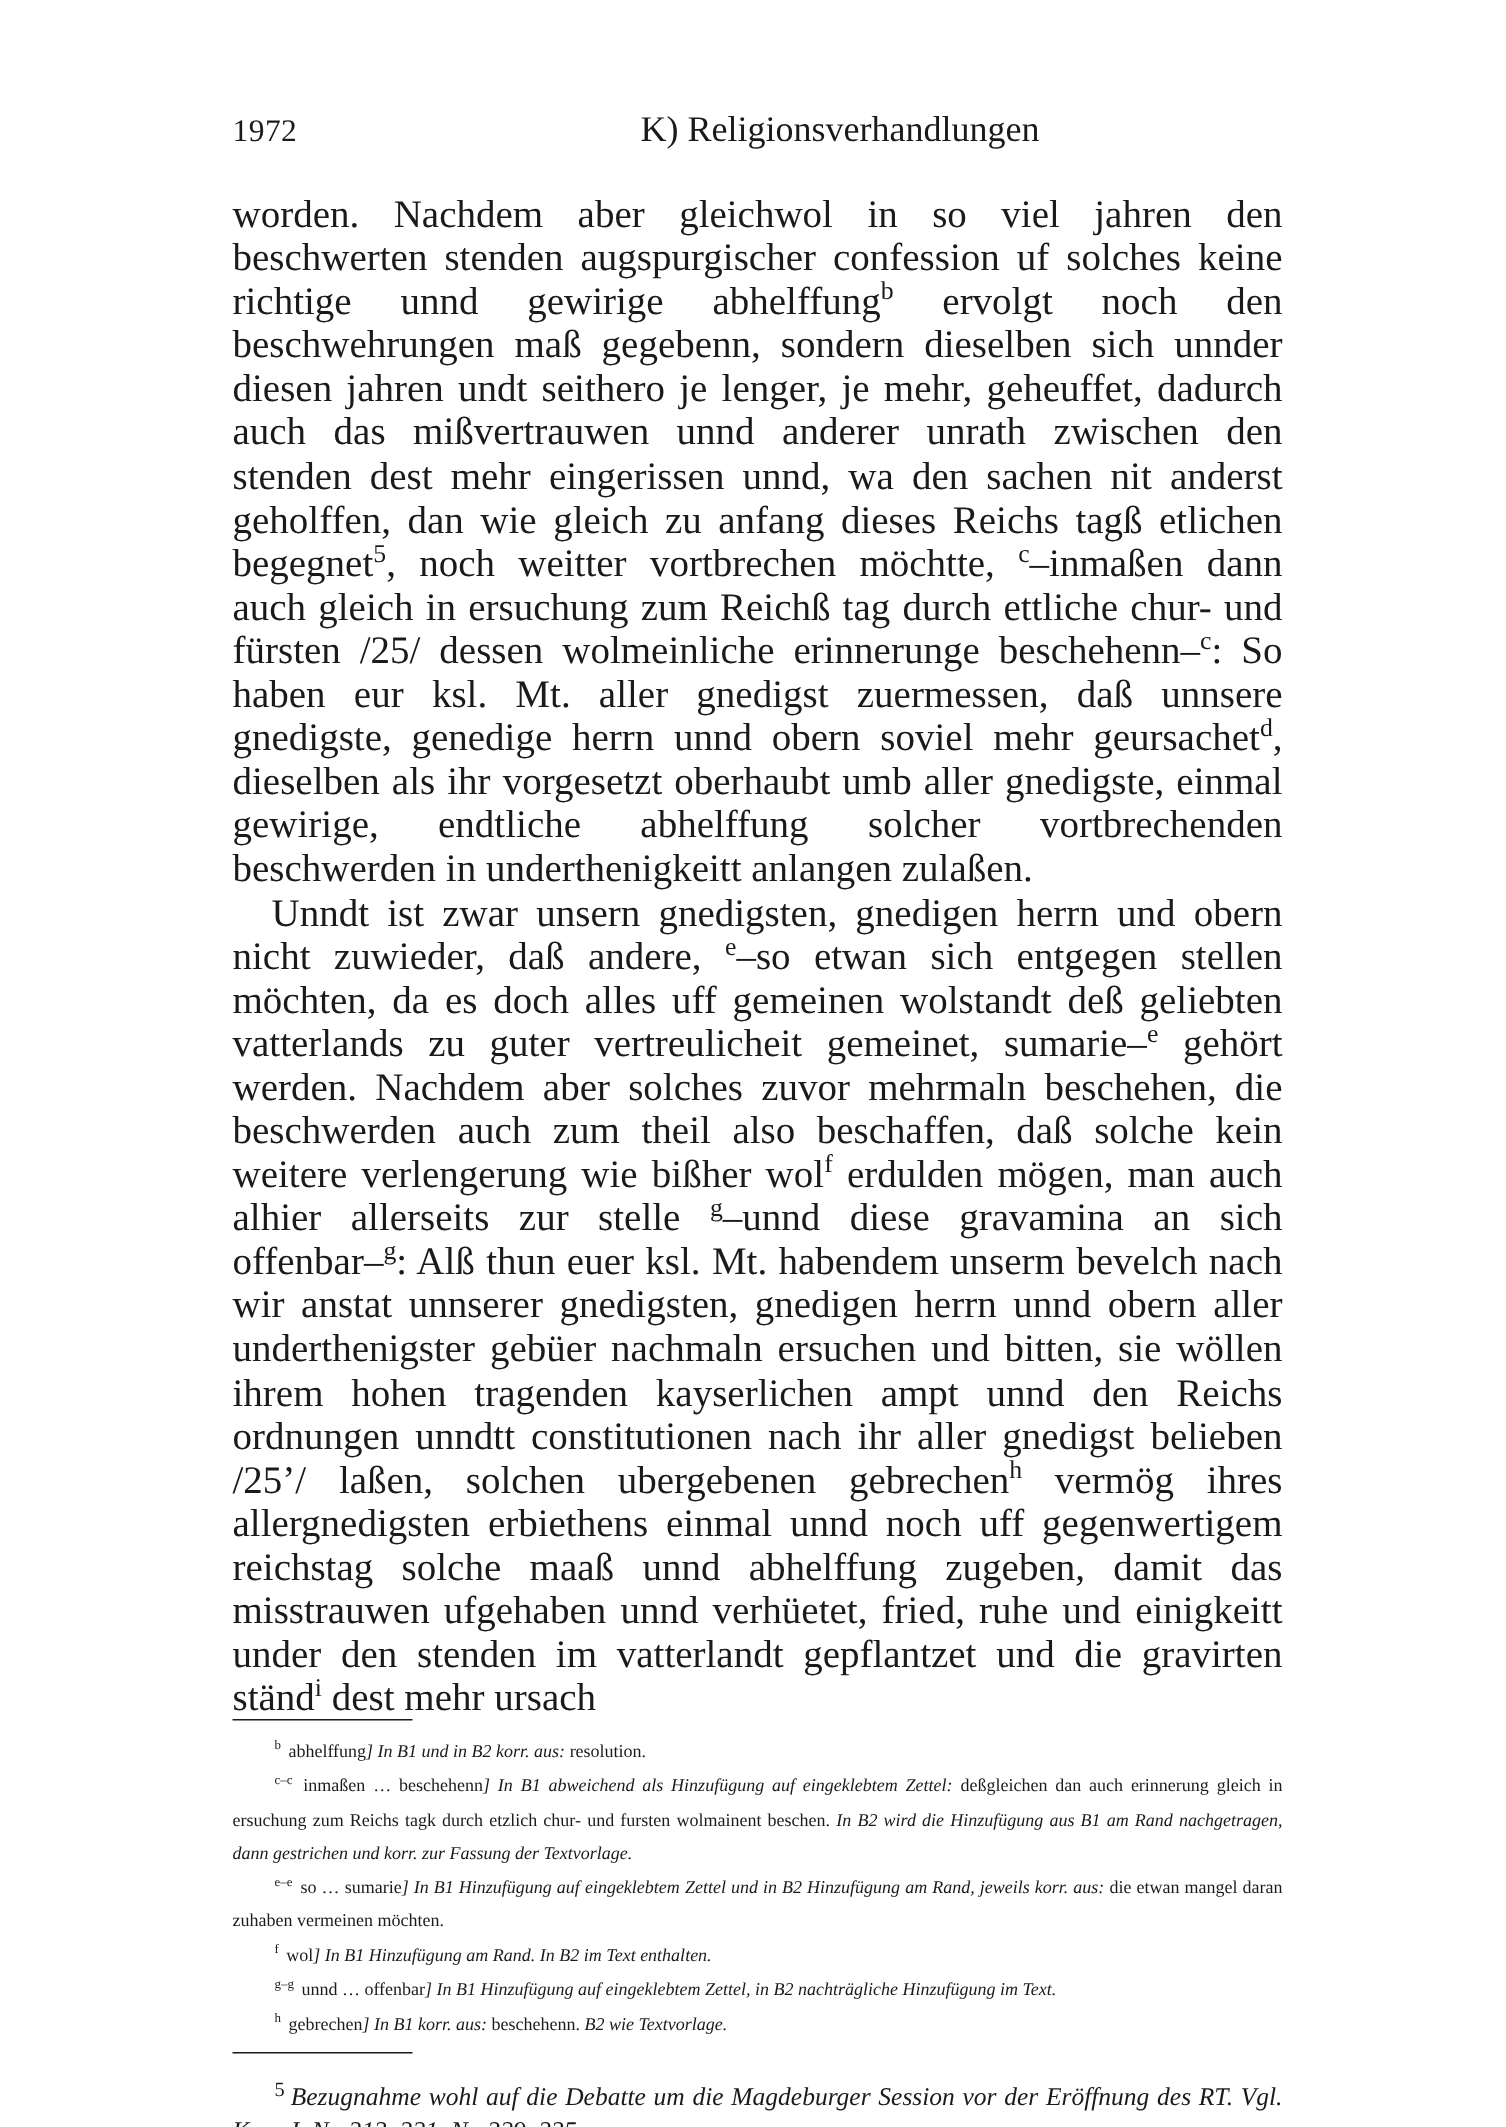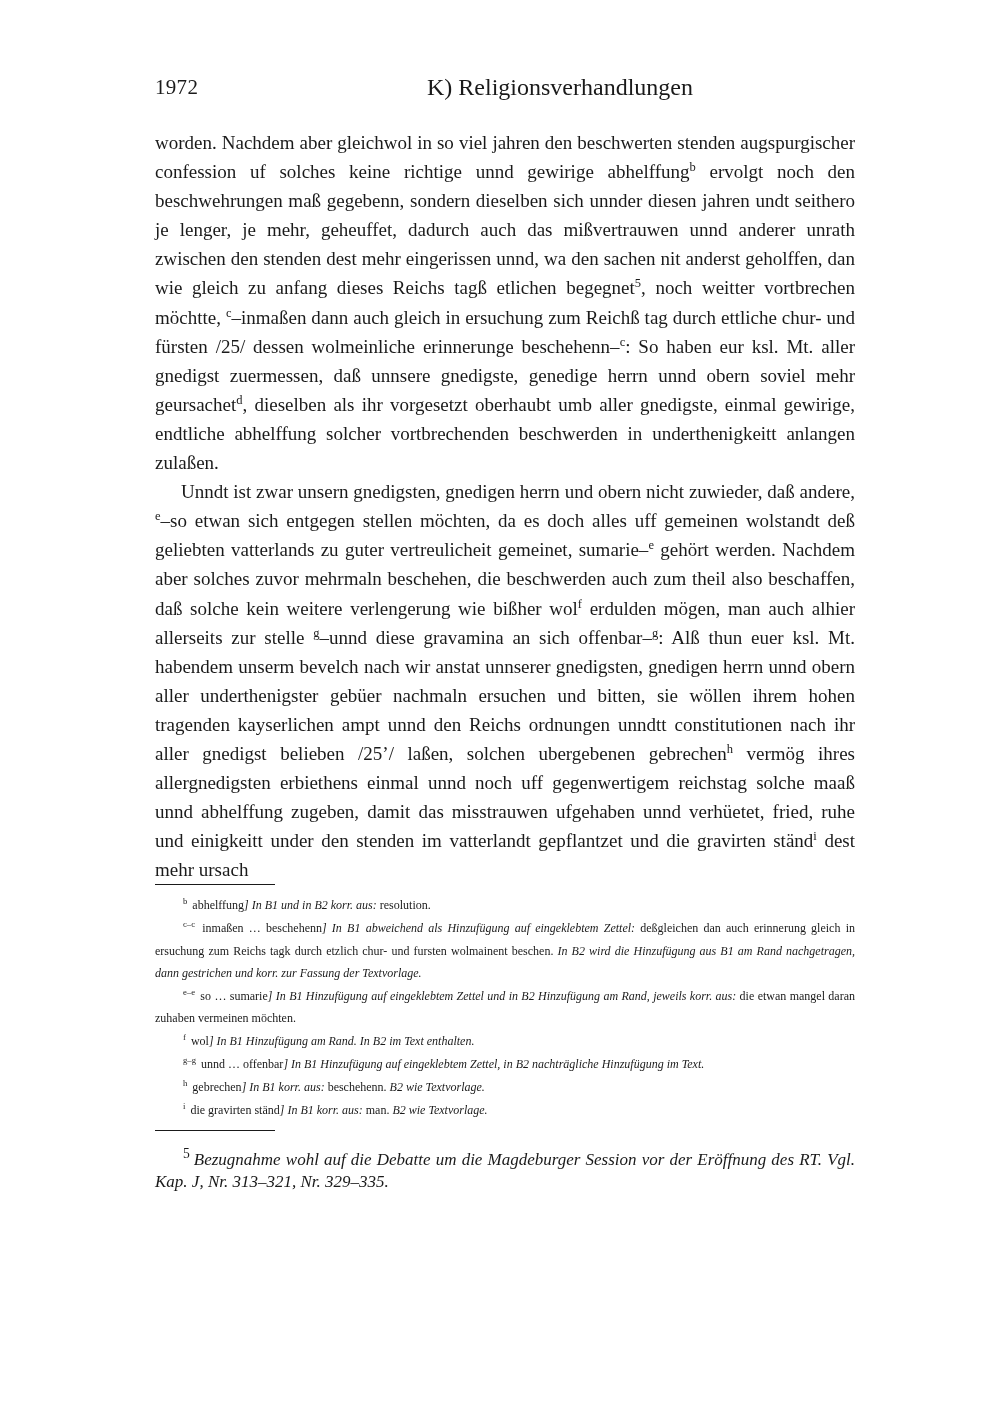--- a/index.html
+++ b/index.html
@@ -48,21 +48,21 @@
     left: 0;
     right: 0;
     top: 0;
     text-align: center;
     padding-left: 110px;
     font-size: 24px;
   }
 
   
   .body-text {
-    font-size: 19px;
+    font-size: 26px;
     line-height: 29.1px;
     text-align: justify;
     text-justify: inter-word;
     hyphens: none;
   }
   .body-text p {
     margin: 0;
   }
   .body-text p.indent {
     text-indent: 26px;
@@ -140,21 +140,20 @@
       </div>
 
     <div class="rule"></div>
     <div class="app-block" id="apparatus">
         <p class="app-note"><span class="marker">b</span><span> abhelffung</span><span class="it">] In B1 und in B2 korr. aus:</span><span> resolution.</span></p>
         <p class="app-note"><span class="marker">c–c</span><span> inmaßen … beschehenn</span><span class="it">] In B1 abweichend als Hinzufügung auf eingeklebtem Zettel:</span><span> deßgleichen dan auch erinnerung gleich in ersuchung zum Reichs tagk durch etzlich chur- und fursten wolmainent beschen. </span><span class="it">In B2 wird die Hinzufügung aus B1 am Rand nachgetragen, dann gestrichen und korr. zur Fassung der Textvorlage.</span></p>
         <p class="app-note"><span class="marker">e–e</span><span> so … sumarie</span><span class="it">] In B1 Hinzufügung auf eingeklebtem Zettel und in B2 Hinzufügung am Rand, jeweils korr. aus:</span><span> die etwan mangel daran zuhaben vermeinen möchten.</span></p>
         <p class="app-note"><span class="marker">f</span><span> wol</span><span class="it">] In B1 Hinzufügung am Rand. In B2 im Text enthalten.</span></p>
         <p class="app-note"><span class="marker">g–g</span><span> unnd … offenbar</span><span class="it">] In B1 Hinzufügung auf eingeklebtem Zettel, in B2 nachträgliche Hinzufügung im Text.</span></p>
         <p class="app-note"><span class="marker">h</span><span> gebrechen</span><span class="it">] In B1 korr. aus:</span><span> beschehenn. </span><span class="it">B2 wie Textvorlage.</span></p>
-        <p class="app-note"><span class="marker">i</span><span> die gravirten ständ</span><span class="it">] In B1 korr. aus:</span><span> man. </span><span class="it">B2 wie Textvorlage.</span></p>
       </div>
 
     <div class="rule rule-top"></div>
     <div class="fn-block" id="footnotes">
         <p class="fn-note"><span class="fn-num">5</span><span>Bezugnahme wohl auf die Debatte um die Magdeburger Session vor der Eröffnung des RT. Vgl. Kap. J, Nr. 313–321, Nr. 329–335.</span></p>
       </div>
 
   </div>
 </div>
 

